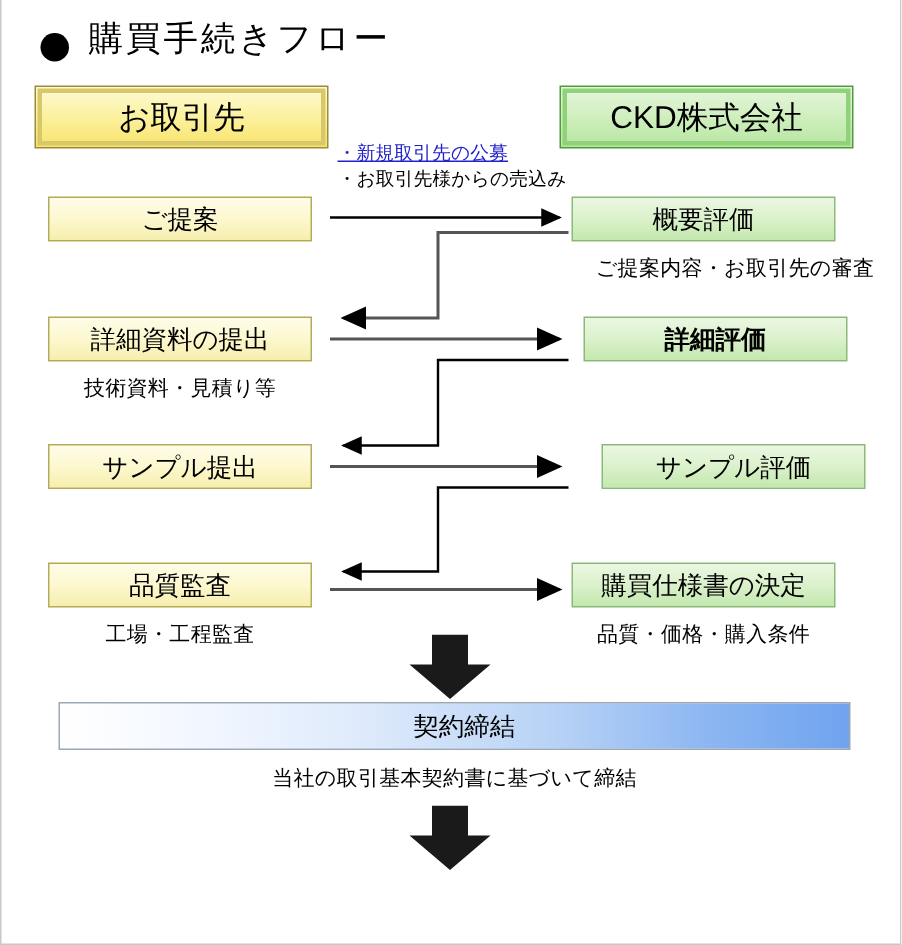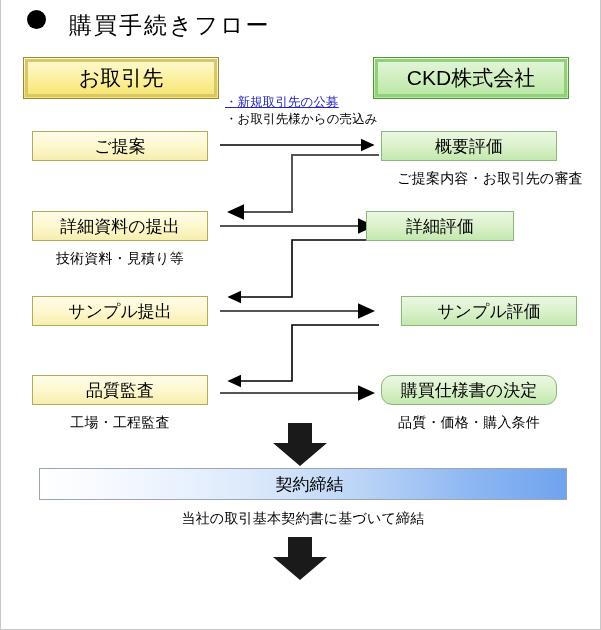--- a/index.html
+++ b/index.html
@@ -16,21 +16,21 @@
     border-left:1px solid #c8c8c8;
     border-right:1px solid #c8c8c8;
     border-bottom:1px solid #c8c8c8;
     box-sizing:border-box;
     overflow:hidden;
   }
 
   
   .title-row{
     position:absolute; left:26px; top:10px;
-    display:flex; align-items:flex-start; gap:23px;
+    display:flex; align-items:flex-end; gap:13px;
   }
   .bullet{
     width:19px;height:19px;border-radius:50%;background:#000;
     display:block;
   }
   .title-text{
     font-size:23px;
     letter-spacing:2px;
     color:#000;
     white-space:nowrap;
@@ -181,36 +181,36 @@
   </div>
   <div class="box box-green shadowed" style="left:380px; top:131px; width:176px; height:30px;">
     <span class="lbl">概要評価</span>
   </div>
   <div class="cap" style="left:380px; top:170px; width:218px; text-align:center;">ご提案内容・お取引先の審査</div>
 
   <div class="box box-yellow shadowed" style="left:31px; top:211px; width:176px; height:30px;">
     <span class="lbl">詳細資料の提出</span>
   </div>
   <div class="cap" style="left:31px; top:250px; width:176px; text-align:center;">技術資料・見積り等</div>
-  <div class="box box-green shadowed" style="left:365px; top:211px; width:148px; height:30px;">
+  <div class="box box-green shadowed" style="left:388px; top:211px; width:176px; height:30px;font-weight:bold;">
     <span class="lbl">詳細評価</span>
   </div>
 
   <div class="box box-yellow shadowed" style="left:31px; top:296px; width:176px; height:30px;">
     <span class="lbl">サンプル提出</span>
   </div>
   <div class="box box-green shadowed" style="left:400px; top:296px; width:176px; height:30px;">
     <span class="lbl">サンプル評価</span>
   </div>
 
   <div class="box box-yellow shadowed" style="left:31px; top:375px; width:176px; height:30px;">
     <span class="lbl">品質監査</span>
   </div>
   <div class="cap" style="left:31px; top:414px; width:176px; text-align:center;">工場・工程監査</div>
-  <div class="box box-green shadowed" style="left:380px; top:375px; width:176px; height:30px;border-radius:11px;">
+  <div class="box box-green shadowed" style="left:380px; top:375px; width:176px; height:30px;">
     <span class="lbl">購買仕様書の決定</span>
   </div>
   <div class="cap" style="left:380px; top:414px; width:176px; text-align:center;">品質・価格・購入条件</div>
 
   <svg style="position:absolute; left:266px; top:423px;" width="66" height="44" viewBox="0 0 66 44" xmlns="http://www.w3.org/2000/svg">
     <path d="M21,0 L45,0 L45,20 L60,20 L33,43 L6,20 L21,20 Z" fill="#1a1a1a"></path>
   </svg>
 
   <div class="box bar-contract shadowed" style="left:38px; top:468px; width:528px; height:32px;padding-left:13px;">
     <span class="lbl">契約締結</span>

